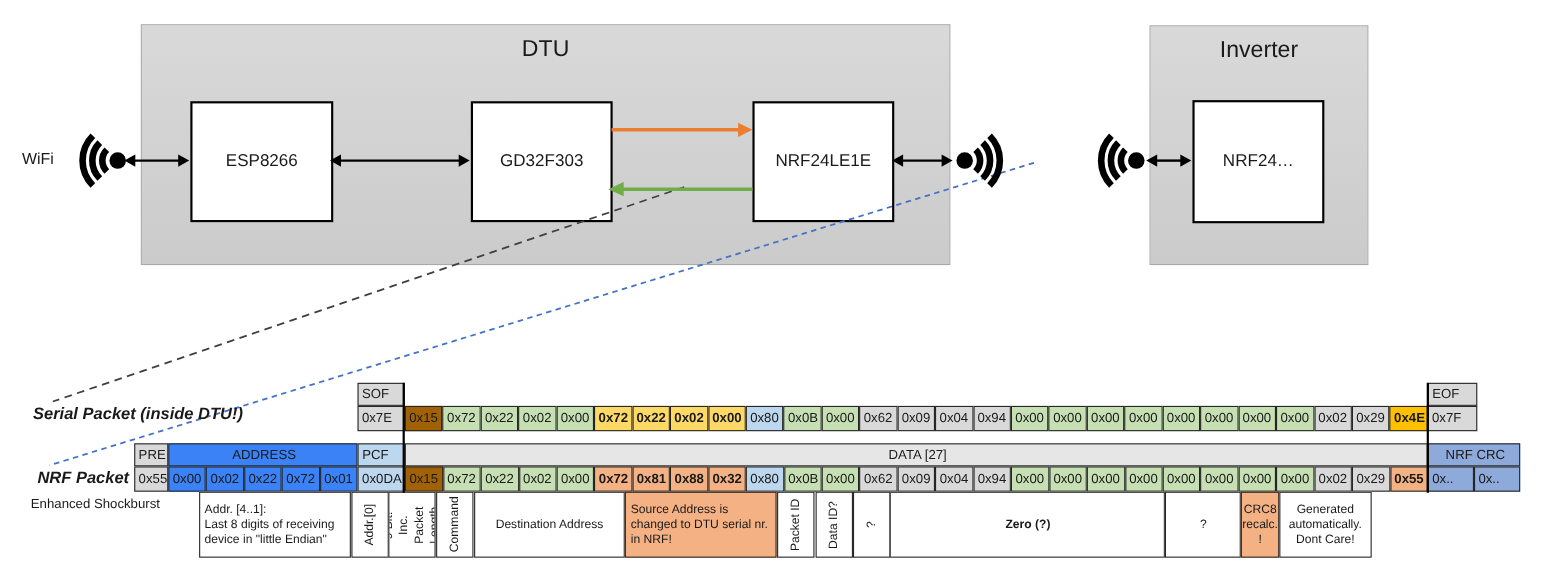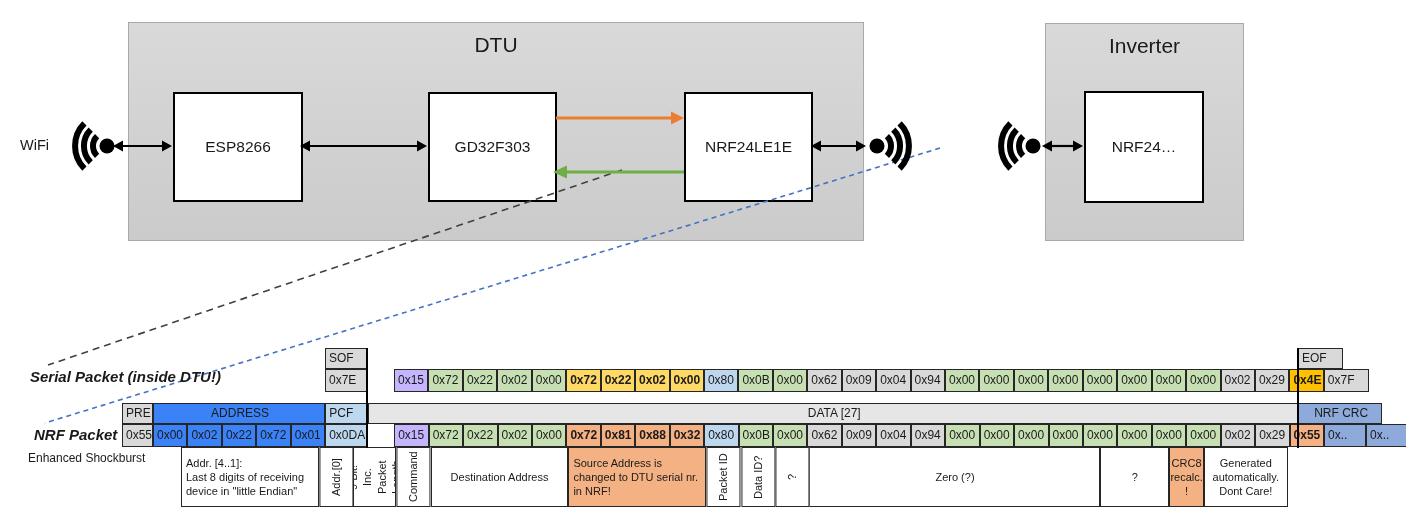--- a/index.html
+++ b/index.html
@@ -22,21 +22,21 @@
   .ann .cell{height:60px;font-size:11px;line-height:1.28;padding:1px 2px;}
   .cell.ctr{justify-content:center;text-align:center;padding-left:2px;}
   .cell.aleft{justify-content:flex-start;text-align:left;padding-left:4px;}
   .cell.bold{font-weight:bold;}
   .cell.vcell{writing-mode:vertical-rl;transform:rotate(180deg);justify-content:center;text-align:center;padding:2px 0;}
   .cell.sp{border:none;background:transparent;}
   .cell.g{background:#d9d9d9;}
   .cell.lg{background:#e7e6e6;}
   .cell.y{background:#3b82f6;}
   .cell.ys{background:#ffd966;}
-  .cell.gd{background:#c4b5fd;margin-left:26px;}
+  .cell.gd{background:#a16207;}
   .cell.gl{background:#c6e0b4;}
   .cell.bl{background:#bdd7ee;}
   .cell.bm{background:#8eaadb;}
   .cell.sa{background:#f4b183;}
   .cell.go{background:#ffc000;}
   .cell.w{background:#fff;}
   .pkt-label{position:absolute;font-size:15px;font-weight:bold;font-style:italic;}
   .esb-label{position:absolute;font-size:12px;}
   .vline{position:absolute;width:2px;background:#000;}
 </style>
@@ -220,21 +220,21 @@
         <div class="cell w vcell" style="width: 34.444px;">Addr.[0]</div>
         <div class="cell w vcell" style="width: 43px;">9 Bit!
 Inc. Packet
 Length</div>
         <div class="cell w vcell" style="width: 34.444px;">Command</div>
         <div class="cell w ctr" style="width: 137.776px;">Destination Address</div>
         <div class="cell sa aleft" style="width: 137.776px;">Source Address is changed to DTU serial nr. in NRF!</div>
         <div class="cell w vcell" style="width: 34.444px;">Packet ID</div>
         <div class="cell w vcell" style="width: 34.444px;">Data ID?</div>
         <div class="cell w vcell" style="width: 34.444px;">?</div>
-        <div class="cell w ctr" style="width: 291px;">Zero (?)</div>
+        <div class="cell w ctr" style="width: 250px; font-weight: bold;">Zero (?)</div>
         <div class="cell w ctr" style="width: 68.888px;">?</div>
         <div class="cell sa ctr" style="width: 34.444px;">CRC8 recalc. !</div>
         <div class="cell w ctr" style="width: 84px;">Generated automatically. Dont Care!</div>
       </div>
   </div>
 
   <div class="vline" style="left:366px;top:348px;height:100px;"></div>
   <div class="vline" style="left:1297px;top:348px;height:100px;"></div>
 
 </div>

